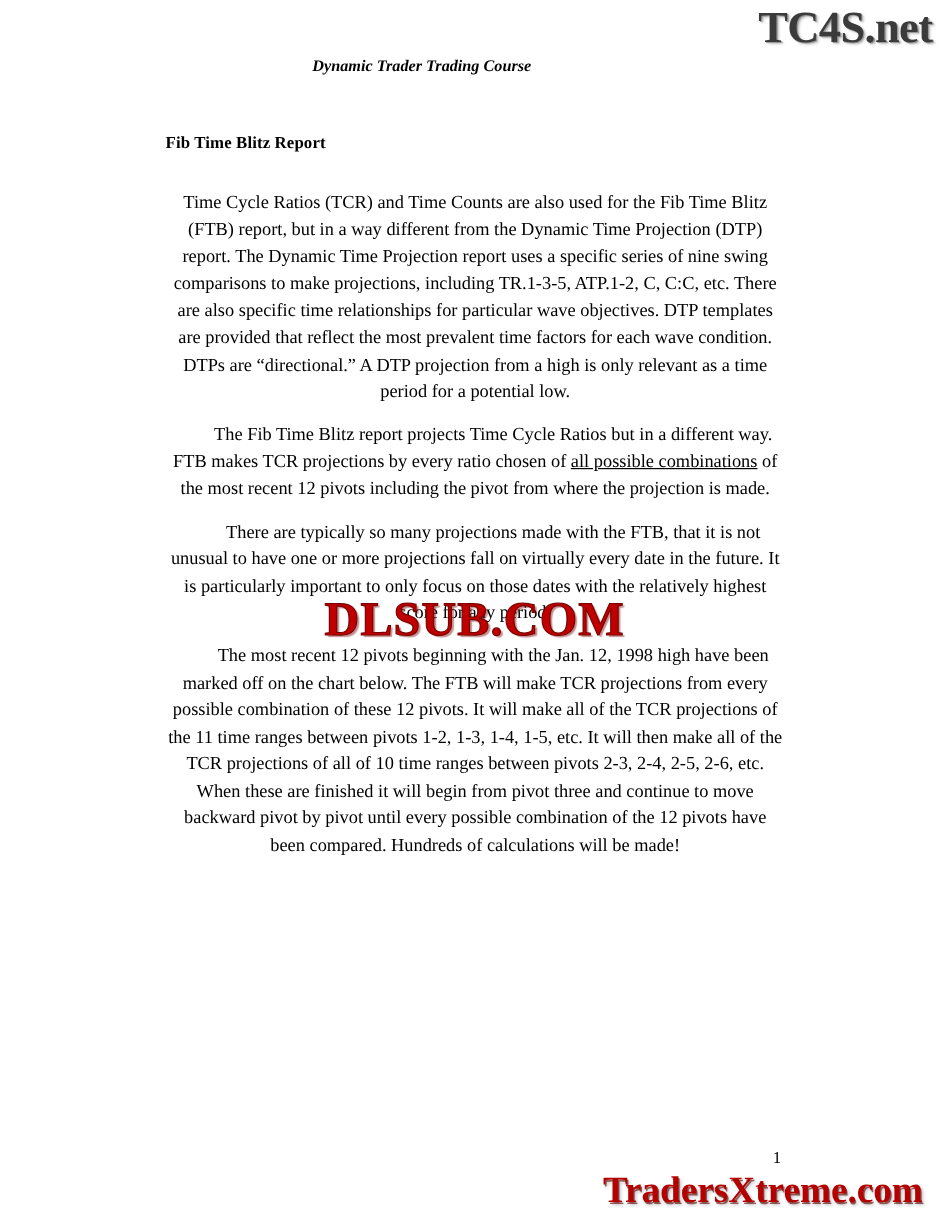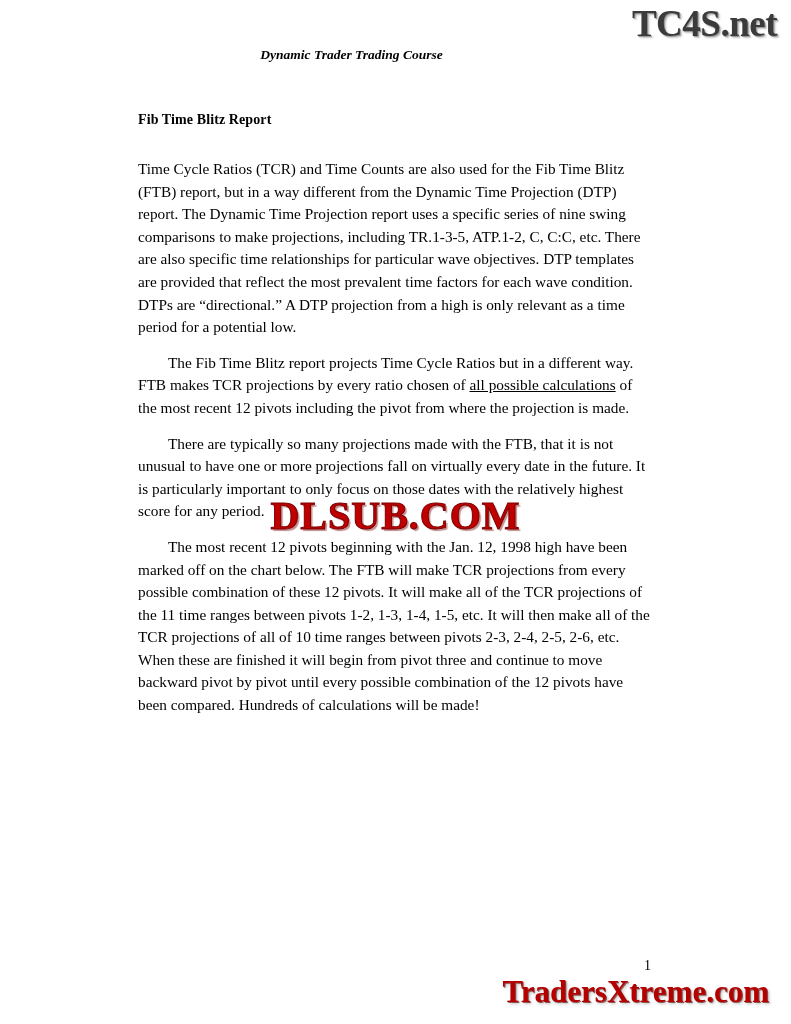--- a/index.html
+++ b/index.html
@@ -61,21 +61,21 @@
     font-size: 14px;
     font-weight: bold;
     margin: 0 0 30px 0;
     letter-spacing: 0.1px;
   }
 
   p.para {
     font-size: 15.3px;
     line-height: 22.6px;
     margin: 0 0 13px 0;
-    text-align: left;
+    text-align: center;
   }
   p.para.indent {
     text-indent: 30px;
   }
   .u {
     text-decoration: underline;
   }
 
   
   .watermark {
@@ -119,21 +119,21 @@
 <div class="page">
 
   <div class="site-brand">TC4S.net</div>
 
   <div class="running-header">Dynamic Trader Trading Course</div>
 
   <div class="content">
     <h1 class="doc-title">Fib Time Blitz Report</h1>
     <div id="paragraphs">
         <p class="para"><span>Time Cycle Ratios (TCR) and Time Counts are also used for the Fib Time Blitz (FTB) report, but in a way different from the Dynamic Time Projection (DTP) report. The Dynamic Time Projection report uses a specific series of nine swing comparisons to make projections, including TR.1-3-5, ATP.1-2, C, C:C, etc. There are also specific time relationships for particular wave objectives. DTP templates are provided that reflect the most prevalent time factors for each wave condition. DTPs are “directional.” A DTP projection from a high is only relevant as a time period for a potential low.</span></p>
-        <p class="para indent"><span>The Fib Time Blitz report projects Time Cycle Ratios but in a different way. FTB makes TCR projections by every ratio chosen of </span><span class="u">all possible calculations</span><span> of the most recent 12 pivots including the pivot from where the projection is made.</span></p>
+        <p class="para indent"><span>The Fib Time Blitz report projects Time Cycle Ratios but in a different way. FTB makes TCR projections by every ratio chosen of </span><span class="u">all possible combinations</span><span> of the most recent 12 pivots including the pivot from where the projection is made.</span></p>
         <p class="para indent"><span>There are typically so many projections made with the FTB, that it is not unusual to have one or more projections fall on virtually every date in the future. It is particularly important to only focus on those dates with the relatively highest score for any period.</span></p>
         <p class="para indent"><span>The most recent 12 pivots beginning with the Jan. 12, 1998 high have been marked off on the chart below. The FTB will make TCR projections from every possible combination of these 12 pivots. It will make all of the TCR projections of the 11 time ranges between pivots 1-2, 1-3, 1-4, 1-5, etc. It will then make all of the TCR projections of all of 10 time ranges between pivots 2-3, 2-4, 2-5, 2-6, etc. When these are finished it will begin from pivot three and continue to move backward pivot by pivot until every possible combination of the 12 pivots have been compared. Hundreds of calculations will be made!</span></p>
       </div>
   </div>
 
   <div class="watermark">DLSUB.COM</div>
 
   <div class="page-number">1</div>
 
   <div class="footer-brand">TradersXtreme.com</div>

